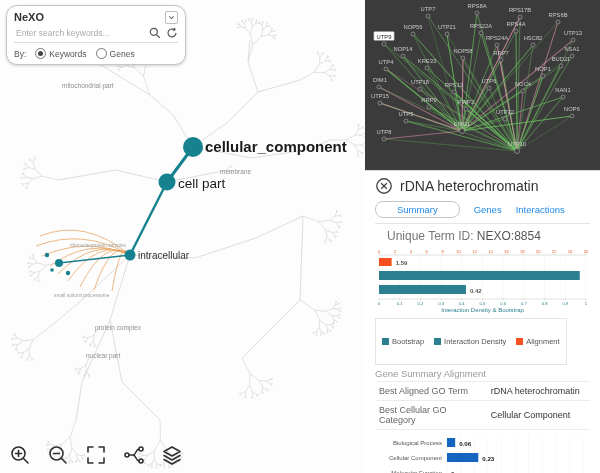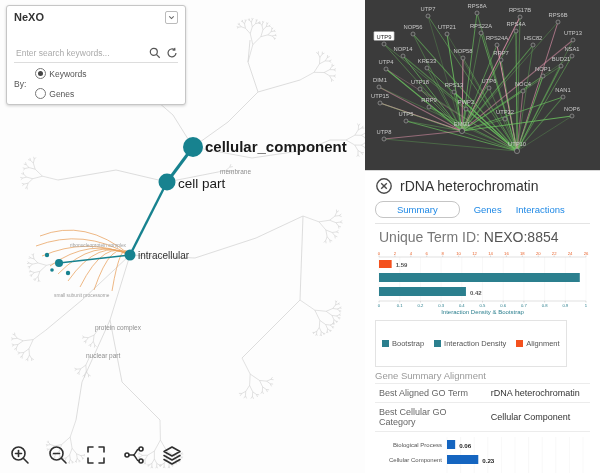--- a/index.html
+++ b/index.html
@@ -5,26 +5,26 @@
   html,body{margin:0;padding:0;background:#fff;font-family:"Liberation Sans",sans-serif;}
   #app{position:relative;width:600px;height:473px;overflow:hidden;background:#fff;}
   svg text{font-family:"Liberation Sans",sans-serif;}
 
   
   .tree-panel{position:absolute;left:0;top:0;width:365px;height:473px;background:#fdfdfd;}
   #tree-svg{position:absolute;left:0;top:0;}
 
   
   .search-card{position:absolute;left:6px;top:5px;width:180px;background:#fff;border:1px solid #c6c6c6;
-    border-radius:3px;box-shadow:0 1px 3px rgba(0,0,0,.18);padding:5px 7px;z-index:5;box-sizing:border-box;}
+    border-radius:11px;box-shadow:0 1px 3px rgba(0,0,0,.18);padding:5px 7px;z-index:5;box-sizing:border-box;}
   .sc-head{display:flex;justify-content:space-between;align-items:flex-start;}
   .sc-title{font-size:11px;font-weight:bold;color:#333;}
   .collapse-btn{width:13px;height:13px;border:1px solid #bbb;border-radius:2px;background:#fff;display:flex;
     align-items:center;justify-content:center;padding:0;cursor:pointer;}
-  .sc-input-row{display:flex;align-items:center;gap:5px;border-bottom:1px solid #ddd;padding:3px 0 3px;margin-top:20px;}
+  .sc-input-row{display:flex;align-items:center;gap:5px;border-bottom:1px solid #ddd;padding:3px 0 3px;}
   .sc-input-row input{border:none;outline:none;flex:1;font-size:8.5px;color:#444;font-family:"Liberation Sans",sans-serif;min-width:0;}
   .sc-input-row input::placeholder{color:#aaa;}
   .icon-btn{background:none;border:none;padding:0;cursor:pointer;display:flex;align-items:center;}
   .sc-radio-row{display:flex;align-items:center;gap:9px;margin-top:5px;font-size:8.5px;color:#555;}
   .radio-opt{display:inline-flex;align-items:center;cursor:pointer;}
   .radio{width:9px;height:9px;border:1px solid #777;border-radius:50%;display:inline-block;position:relative;margin-right:3px;}
   .radio.sel:after{content:'';position:absolute;left:2px;top:2px;right:2px;bottom:2px;background:#444;border-radius:50%;}
 
   
   .toolbar{position:absolute;left:6px;bottom:5px;display:flex;gap:11px;z-index:5;}
@@ -35,21 +35,21 @@
   .network-panel{position:absolute;left:365px;top:0;width:235px;height:170px;background:#3b3b3b;}
 
   
   .detail-panel{position:absolute;left:365px;top:170px;width:235px;height:376px;background:#fff;
     border-top:1px solid #d8d8d8;box-sizing:border-box;padding:5px 10px 0 10px;overflow:hidden;}
   .d-head{display:flex;align-items:center;gap:7px;padding:1px 0 5px;}
   .d-title{font-size:14px;color:#333;}
   .tabs{display:flex;align-items:center;gap:14px;border-bottom:1px solid #e4e4e4;padding:1px 0 5px;margin-bottom:5px;}
   .tab{font-size:9.5px;color:#1e88e5;cursor:pointer;}
   .tab.active{border:1px solid #c5c5c5;border-radius:8px;padding:2px 21px;}
-  .term-id{font-size:14px;color:#777;margin:1px 4px 4px;}
+  .term-id{font-size:12px;color:#777;margin:1px 12px 4px;}
   .term-id .val{color:#555;}
   .sec-label{font-size:9.5px;color:#9a9a9a;margin:3px 0 2px;}
   .legend{display:flex;gap:10px;border:1px solid #e3e3e3;padding:18px 6px;width:max-content;font-size:7.5px;
     color:#555;margin:1px 0 3px;align-items:center;}
   .leg-sq{display:inline-block;width:7px;height:7px;margin-right:3px;vertical-align:-1px;}
   .sq-teal{background:#2b7f8e;}
   .sq-orange{background:#f4511e;}
   .align-table{width:100%;border-collapse:collapse;margin:1px 0 2px;}
   .align-table td{font-size:9px;padding:4px 4px;border-top:1px solid #ececec;border-bottom:1px solid #ececec;margin-left:20px;}
   .align-table td.lbl{color:#666;width:52%;}
@@ -726,21 +726,21 @@
         </button>
         <button class="icon-btn">
           <svg width="12" height="12" viewBox="0 0 13 13">
             <path d="M10.8 6.5 A4.3 4.3 0 1 1 9.4 3.2" fill="none" stroke="#555" stroke-width="1.3"></path>
             <polyline points="9.4,0.9 9.6,3.3 7.2,3.5" fill="none" stroke="#555" stroke-width="1.3"></polyline>
           </svg>
         </button>
       </div>
       <div class="sc-radio-row">
         <span>By:</span>
-        <span id="search-options" style="display:inline-flex;gap:9px;flex-direction:column;">
+        <span id="search-options" style="display:inline-flex;gap:9px;">
             <span class="radio-opt">
               <span class="radio sel"></span>
               <span>Keywords</span>
             </span>
             <span class="radio-opt">
               <span class="radio"></span>
               <span>Genes</span>
             </span>
           </span>
       </div>

